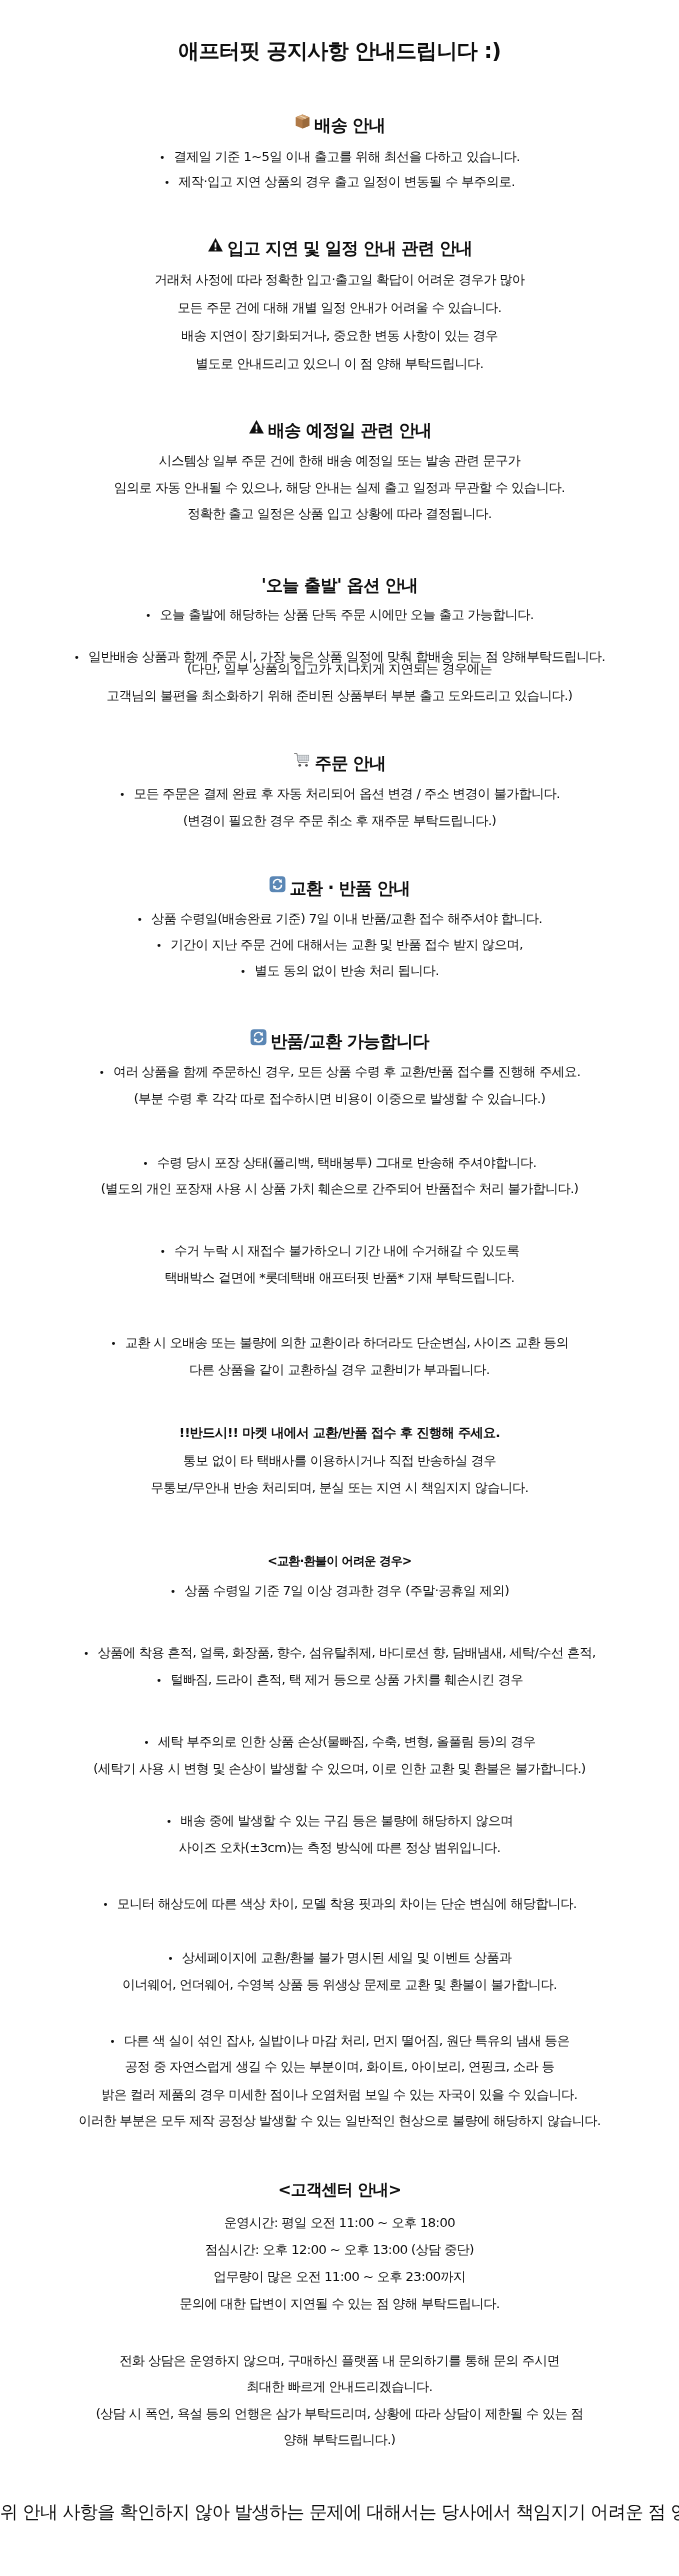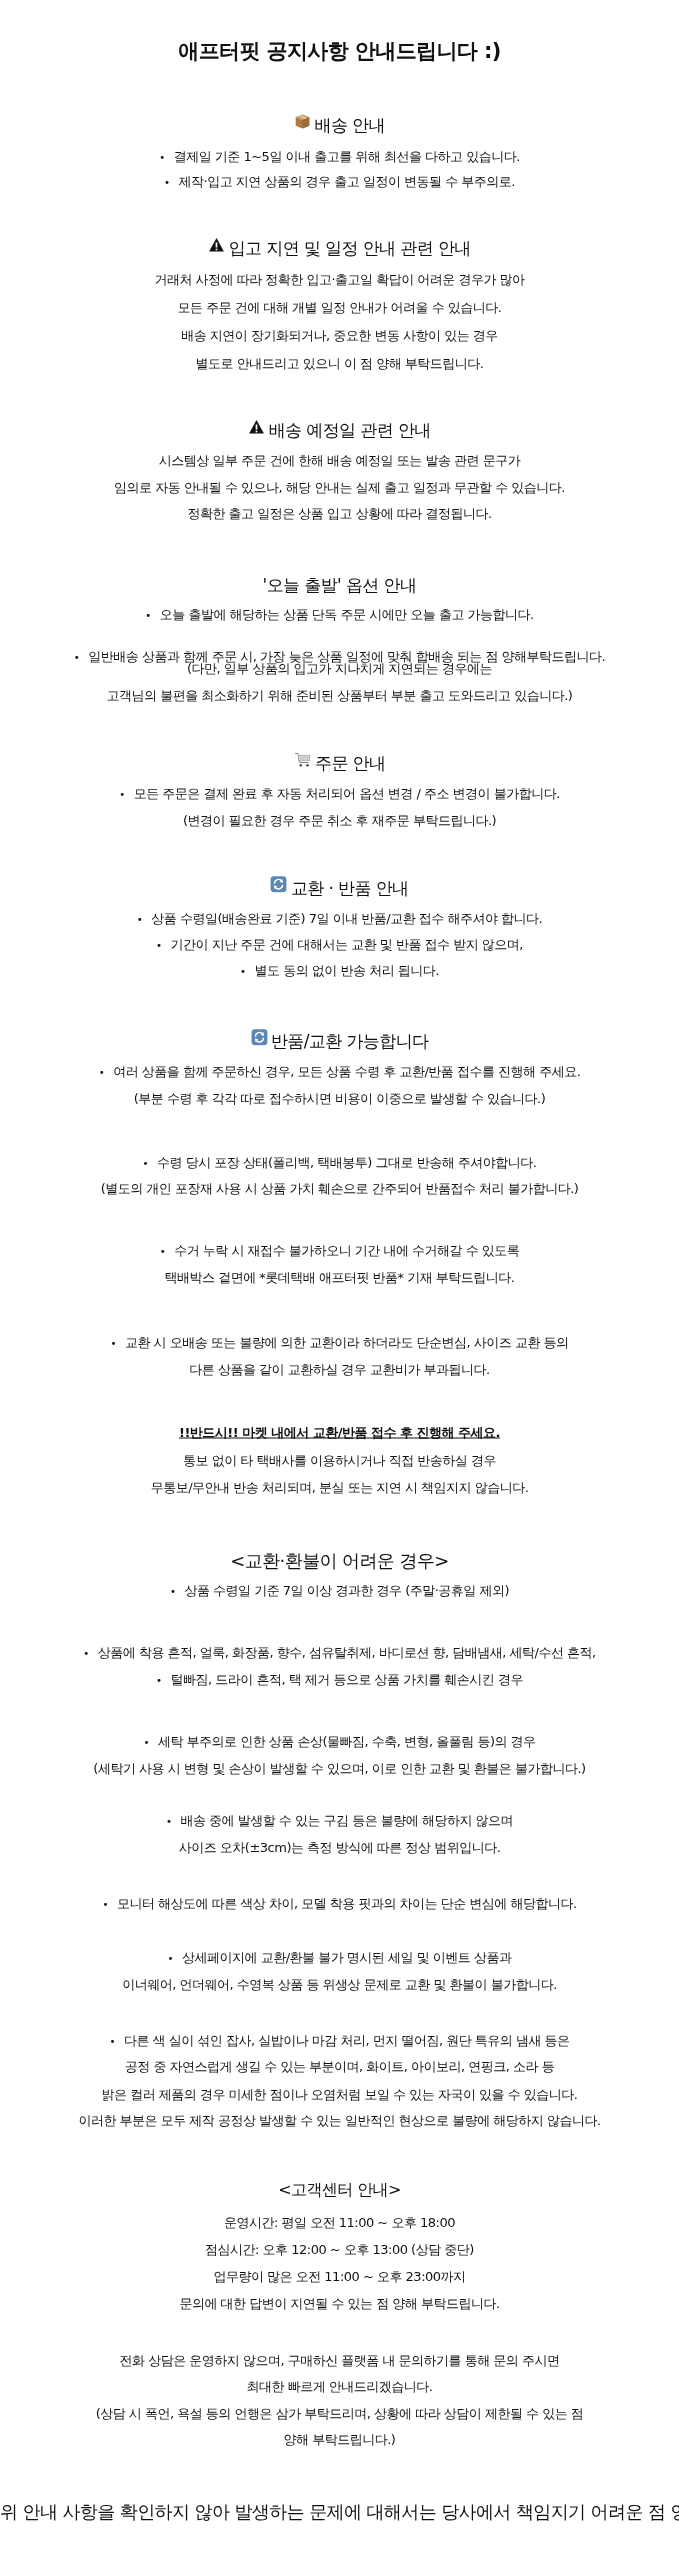--- a/index.html
+++ b/index.html
@@ -6,22 +6,22 @@
   body {
     width: 679px; height: 2576px; position: relative; overflow: hidden;
     font-family: "DejaVu Sans", "Liberation Sans", sans-serif; color: #111111;
   }
   .line {
     position: absolute; left: 0; width: 679px; text-align: center;
     white-space: nowrap; font-size: 13px; line-height: 17px; letter-spacing: -0.5px;
     transform: translateY(-8.5px);
   }
   .h1 { font-size: 21px; font-weight: bold; line-height: 26px; transform: translateY(-13px); letter-spacing: -0.6px; }
-  .h2 { font-size: 17px; font-weight: normal; line-height: 22.6px; transform: translateY(-11.3px); letter-spacing: -0.6px; }
-  .bold { font-weight: bold; text-decoration: underline; }
+  .h2 { font-size: 17px; font-weight: bold; line-height: 22.6px; transform: translateY(-11.3px); letter-spacing: -0.6px; }
+  .bold { font-weight: bold; }
   .foot { font-size: 18px; font-weight: normal; line-height: 18px; transform: translateY(-9px); letter-spacing: -0.6px; }
   .icon { display: inline-block; vertical-align: middle; margin-right: 3.4px; position: relative; top: -1.7px; }
   .bul::before { content: "\2022"; display: inline-block; margin-right: 9px; font-size: 10.2px; }
   
   .box-icon { width: 17px; height: 17px; }
   .warn-icon { width: 17px; height: 16px; }
   .cart-icon { width: 18px; height: 18px; }
   .swap-icon { width: 17px; height: 17px; }
 </style>
 </head>
@@ -124,21 +124,21 @@
 <div class="line bul" style="top:1250px">수거 누락 시 재접수 불가하오니 기간 내에 수거해갈 수 있도록</div>
 <div class="line" style="top:1277px">택배박스 겉면에 *롯데택배 애프터핏 반품* 기재 부탁드립니다.</div>
 
 <div class="line bul" style="top:1342px">교환 시 오배송 또는 불량에 의한 교환이라 하더라도  단순변심, 사이즈 교환 등의</div>
 <div class="line" style="top:1369px">다른 상품을 같이 교환하실 경우  교환비가 부과됩니다.</div>
 
 <div class="line bold" style="top:1432px">!!반드시!! 마켓 내에서 교환/반품 접수 후 진행해 주세요.</div>
 <div class="line" style="top:1460px">통보 없이 타 택배사를 이용하시거나 직접 반송하실 경우</div>
 <div class="line" style="top:1487px">무통보/무안내 반송 처리되며, 분실 또는 지연 시 책임지지 않습니다.</div>
 
-<div class="line h2" style="top:1561px; font-size:18px">&lt;교환·환불이 어려운 경우&gt;</div>
+<div class="line h2" style="top:1561px; font-size:12px">&lt;교환·환불이 어려운 경우&gt;</div>
 <div class="line bul" style="top:1590px">상품 수령일 기준 7일 이상 경과한 경우 (주말·공휴일 제외)</div>
 
 <div class="line bul" style="top:1652px">상품에 착용 흔적, 얼룩, 화장품, 향수, 섬유탈취제, 바디로션 향, 담배냄새, 세탁/수선 흔적,</div>
 <div class="line bul" style="top:1679px">털빠짐, 드라이 흔적, 택 제거 등으로 상품 가치를 훼손시킨 경우</div>
 
 <div class="line bul" style="top:1741px">세탁 부주의로 인한 상품 손상(물빠짐, 수축, 변형, 올풀림 등)의 경우</div>
 <div class="line" style="top:1768px">(세탁기 사용 시 변형 및 손상이 발생할 수 있으며, 이로 인한 교환 및 환불은 불가합니다.)</div>
 
 <div class="line bul" style="top:1820px">배송 중에 발생할 수 있는 구김 등은 불량에 해당하지 않으며</div>
 <div class="line" style="top:1847px">사이즈 오차(±3cm)는 측정 방식에 따른 정상 범위입니다.</div>

